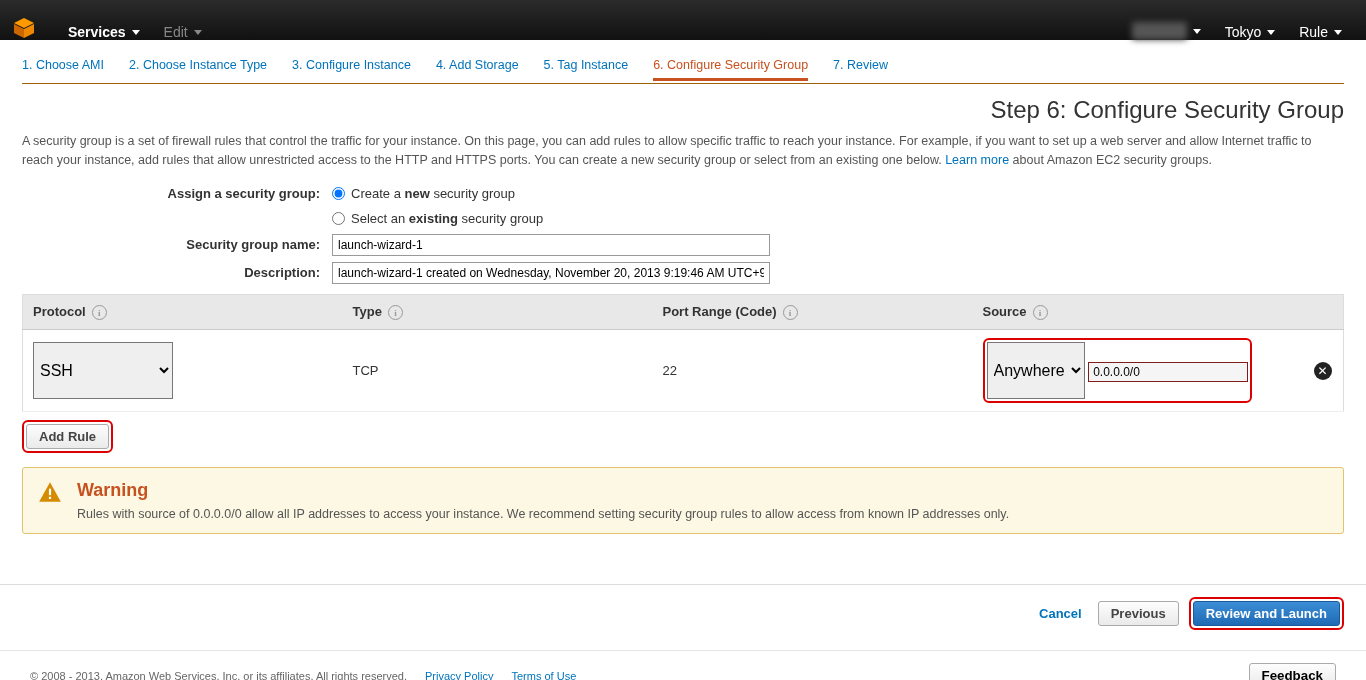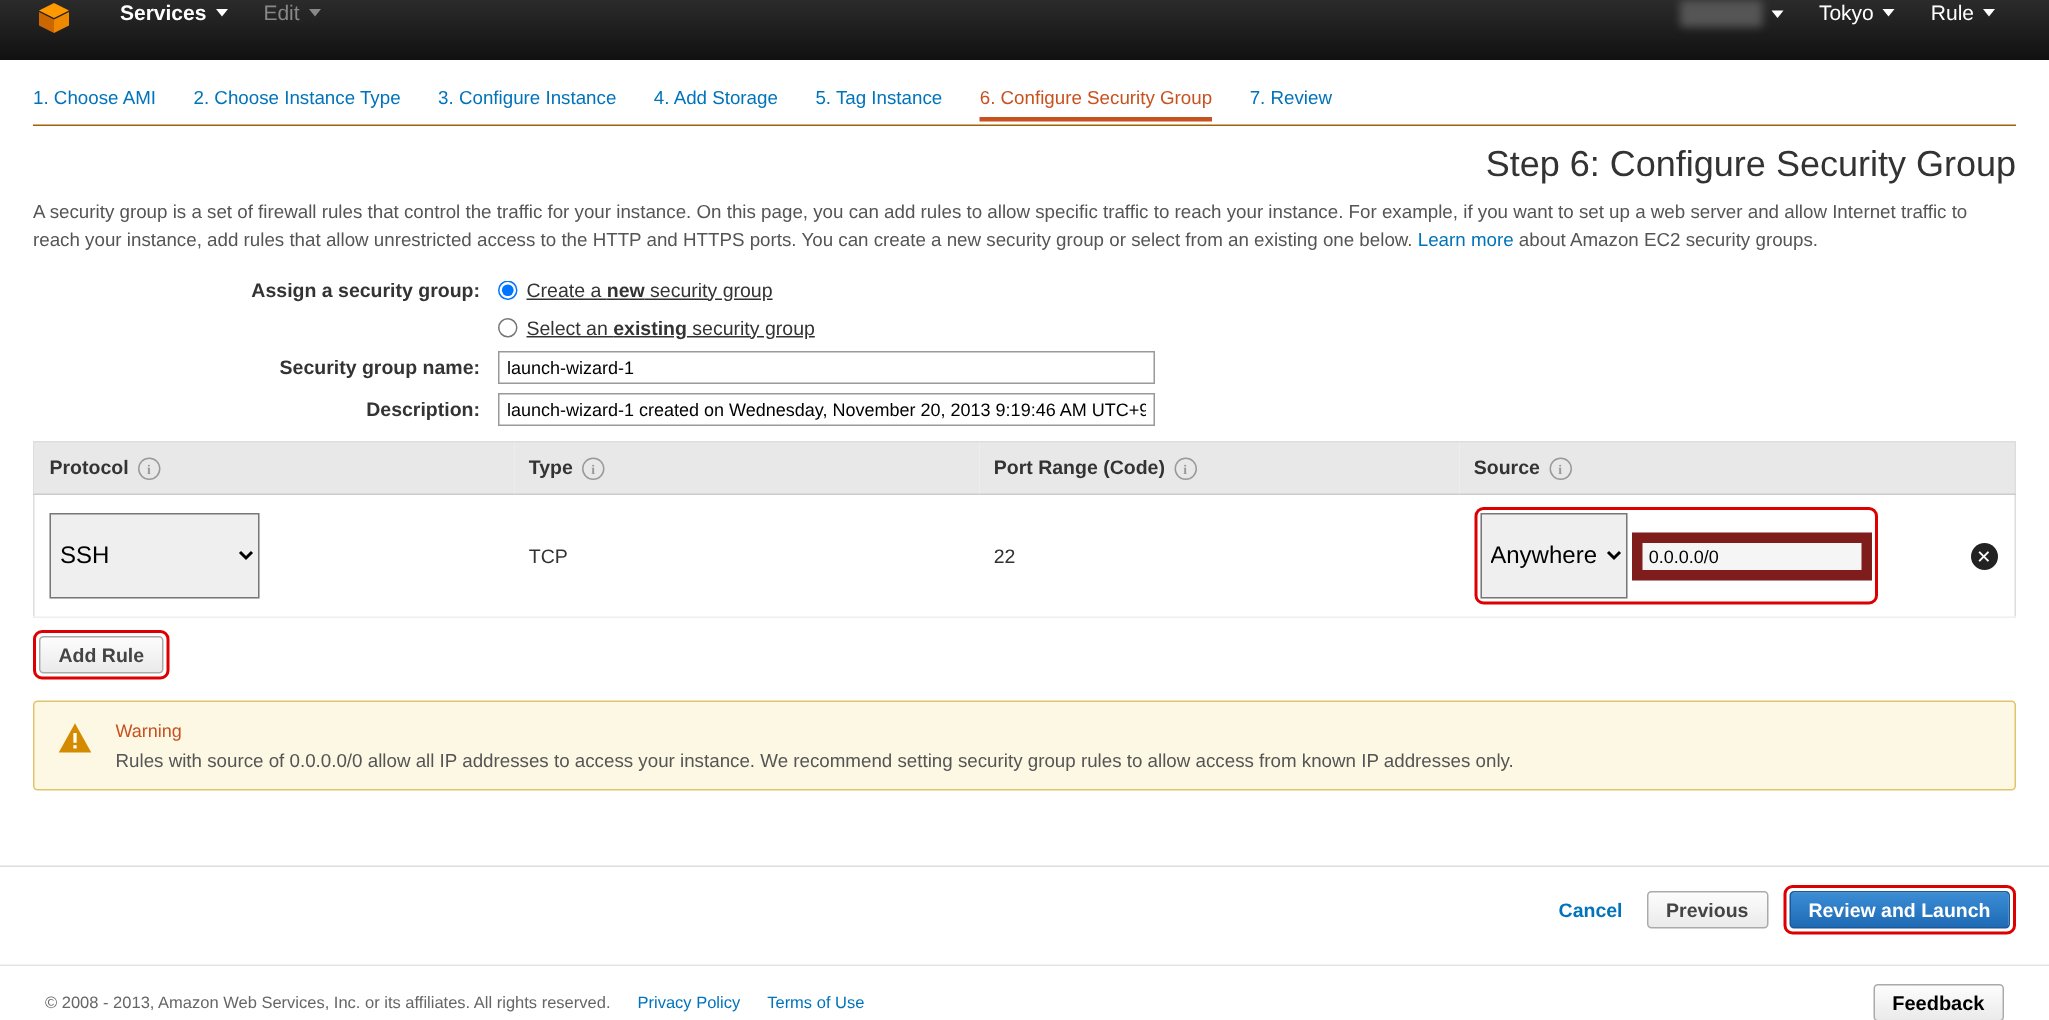--- a/index.html
+++ b/index.html
@@ -1,55 +1,55 @@
 <!DOCTYPE html>
 <html><head>
 <meta charset="utf-8">
 <style>
 * { box-sizing: border-box; margin: 0; padding: 0; }
 body { font-family: "Helvetica Neue", Arial, sans-serif; font-size: 13px; color: #333; background: #fff; }
-.topnav { background: linear-gradient(#2b2b2b,#111); height: 40px; display: flex; align-items: flex-start; color: #fff; padding: 0 24px; }
+.topnav { background: linear-gradient(#2b2b2b,#111); height: 40px; display: flex; align-items: flex-end; color: #fff; padding: 0 12px; }
 .topnav .logo { width: 24px; height: 24px; margin-right: 20px; }
 .topnav .menu-item { padding: 0 12px; cursor: pointer; display: flex; align-items: center; gap: 6px; font-size: 14px; }
 .topnav .menu-item.dim { color: #888; }
 .topnav .spacer { flex: 1; }
 .topnav .blur { filter: blur(3px); background: #555; width: 55px; height: 18px; border-radius:2px; }
 .caret-down { display:inline-block; border-left:4px solid transparent; border-right:4px solid transparent; border-top:5px solid currentColor; }
 .content { padding: 14px 22px 0 22px; }
 .wizard-tabs { display:flex; gap:25px; border-bottom:1px solid #a16207; padding-bottom:2px; }
 .wizard-tabs a { color:#0073bb; text-decoration:none; padding:4px 0 6px 0; cursor:pointer; font-size:12.5px; }
 .wizard-tabs a.active { color:#c7511f; border-bottom:3px solid #c7511f; font-weight:normal; }
 h1.page-title { font-size:24px; font-weight:400; color:#333; margin:12px 0 8px 0;text-align:right; }
 .desc { color:#555; line-height:1.5; font-size:12.5px; }
 .desc a { color:#0073bb; text-decoration:none; }
 .form-row { display:flex; align-items:center; margin:6px 0; }
 .form-row .label { width:310px; text-align:right; font-weight:bold; padding-right:12px; color:#333; }
-.form-row .field { flex:1;text-decoration:underline; }
+.form-row .field { flex:1; }
 .form-row input[type=text] { width:438px; padding:3px 5px; border:1px solid #999; font-size:12px; }
 .radio-row { display:flex; align-items:center; gap:6px; padding:2px 0; }
 .rules-table { width:100%; margin-top:10px; border:1px solid #ddd; border-collapse:collapse; }
 .rules-table th { background:#e8e8e8; text-align:left; padding:9px 10px; font-size:13px; font-weight:bold; border-bottom:1px solid #ccc; color:#333; }
 .rules-table td { padding:8px 10px; border-bottom:1px solid #eee; }
 .info-icon { display:inline-flex; width:15px; height:15px; border:1px solid #999; border-radius:50%; justify-content:center; align-items:center; font-size:9px; color:#999; margin-left:6px; font-style:normal; font-family:Georgia,serif; }
 select.tiny { border:1px solid #777; font-size:16px; padding:18px 2px; }
 .hi-red { border:2px solid #d00; border-radius:6px; padding:2px; display:inline-block; }
 .btn { background:linear-gradient(#fdfdfd,#eaeaea); border:1px solid #aaa; border-radius:3px; padding:4px 12px; cursor:pointer; font-size:13px; font-weight:bold; color:#444; }
 .btn.primary { background:linear-gradient(#3b8dd6,#1f6ab5); color:#fff; border-color:#1b5a9a; }
 .remove-icon { width:18px; height:18px; background:#222; border-radius:50%; color:#fff; display:inline-flex; align-items:center; justify-content:center; font-size:12px; cursor:pointer; }
 .warning-box { border:1px solid #e0c36c; background:#fdf8e4; border-radius:3px; padding:12px 14px; margin-top:14px; display:flex; gap:14px; align-items:flex-start; }
 .warning-icon { width:26px; height:26px; }
-.warning-title { color:#c7511f; font-size:12px; font-weight:normal; }
+.warning-title { color:#c7511f; font-size:18px; font-weight:bold; }
 .warning-text { color:#555; margin-top:6px; font-size:12.5px; }
 .footer-actions { border-top:1px solid #ddd; margin-top:50px; padding:12px 22px; display:flex; justify-content:flex-end; align-items:center; gap:10px; }
 .footer-actions .cancel { color:#0073bb; font-weight:bold; cursor:pointer; margin-right:6px; }
 .bottom-bar { border-top:1px solid #e5e5e5; margin-top:8px; padding:12px 30px; display:flex; align-items:center; gap:18px; font-size:11px; color:#666; }
 .bottom-bar a { color:#0073bb; text-decoration:none; }
 .bottom-bar .spacer { flex:1; }
 .feedback-btn { background:linear-gradient(#fdfdfd,#eaeaea); border:1px solid #aaa; border-radius:3px; padding:4px 12px; font-weight:bold; cursor:pointer; }
-.source-input { width:160px; padding:2px 4px; border:7px solid #7f1d1d; font-size:12px; background:#f5f5f5; }
+.source-input { width:160px; padding:2px 4px; border:1px solid #7f1d1d; font-size:12px; background:#f5f5f5; }
 .form-block { margin-top:14px; }
 </style>
 </head>
 <body>
 
 <div class="topnav">
   <svg class="logo" viewBox="0 0 24 24">
       <polygon points="12,2 22,7 12,12 2,7" fill="#f90"></polygon>
       <polygon points="2,8 12,13 12,22 2,17" fill="#c60"></polygon>
       <polygon points="22,8 12,13 12,22 22,17" fill="#e80"></polygon>

